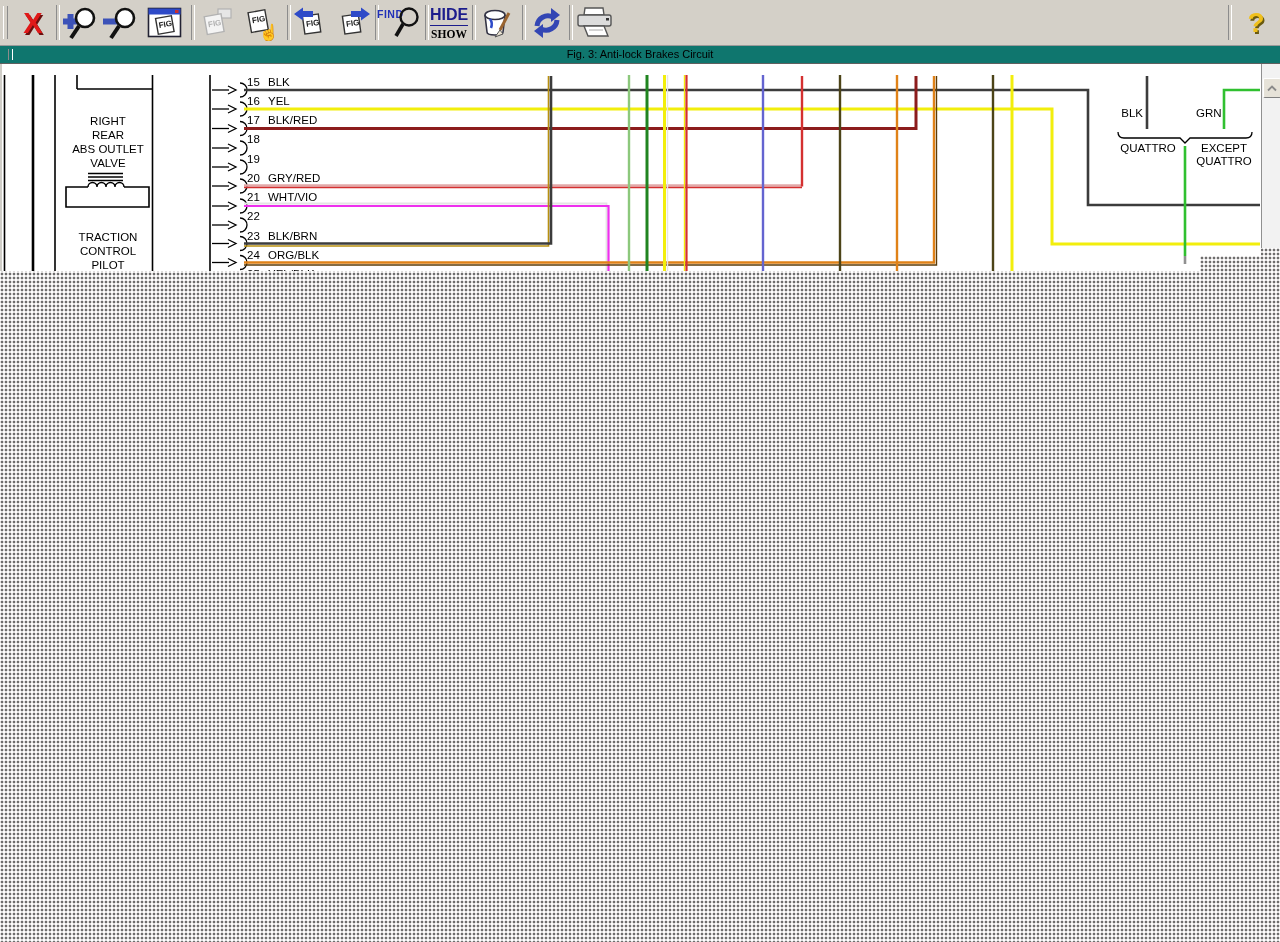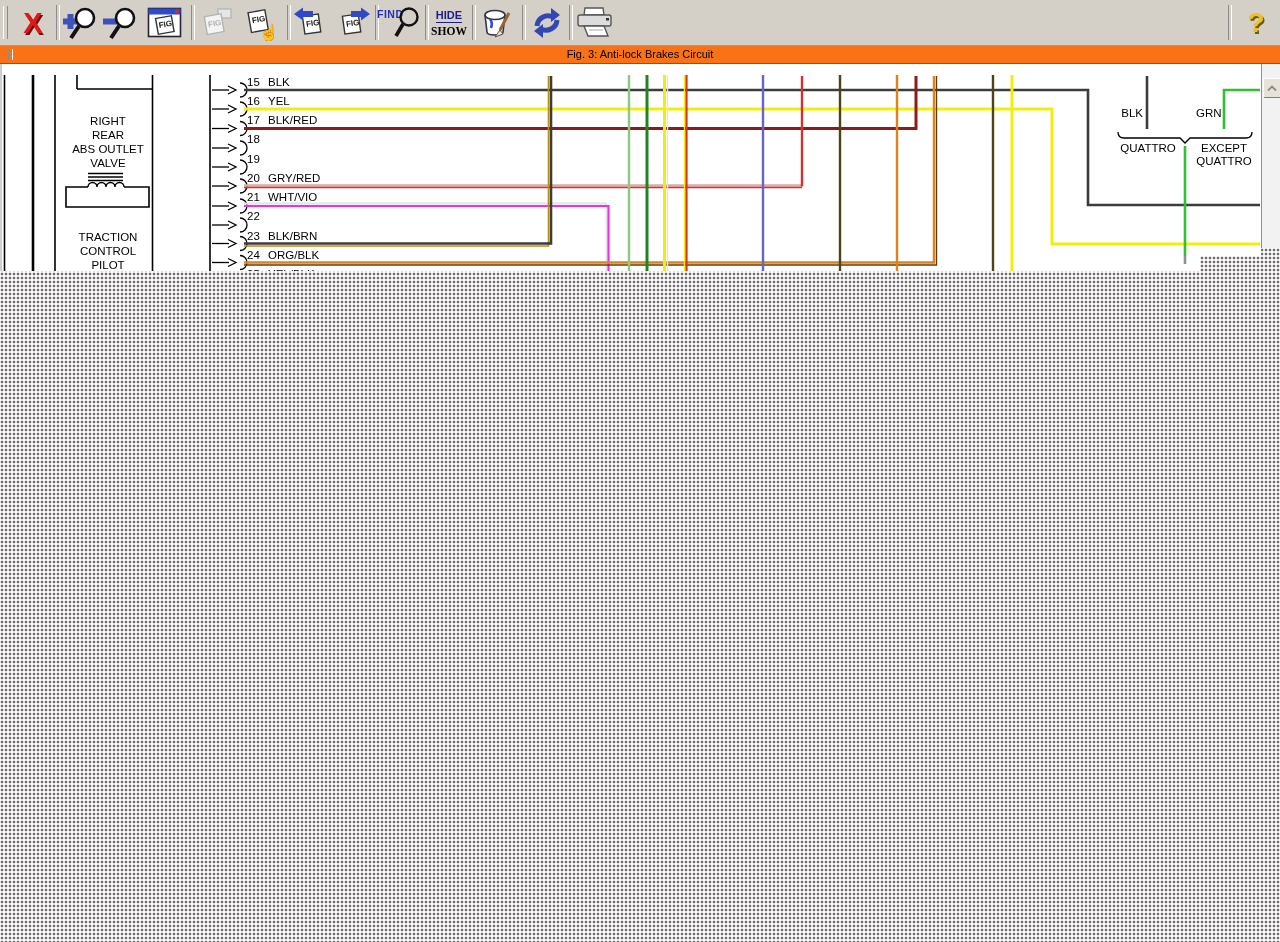--- a/index.html
+++ b/index.html
@@ -5,26 +5,26 @@
   html,body{margin:0;padding:0;background:#d4d0c8;font-family:"Liberation Sans",sans-serif;}
   #screen{position:relative;width:1280px;height:942px;overflow:hidden;background:#d4d0c8;}
   
   #toolbar{position:absolute;left:0;top:0;width:1280px;height:45px;background:#d4d0c8;border-bottom:1px solid #9a9a9a;}
   .tbtn{position:absolute;top:3px;height:40px;display:flex;align-items:center;justify-content:center;}
   .tsep{position:absolute;top:5px;height:35px;width:2px;border-left:1px solid #8c8c8c;border-right:1px solid #ffffff;}
   .grip{position:absolute;left:3px;top:6px;height:33px;width:3px;border-left:1px solid #ffffff;border-right:1px solid #8c8c8c;}
   .xglyph{font-size:29px;font-weight:bold;color:#e01818;text-shadow:1.5px 1.5px 0 #6a0e0e;line-height:1;}
   .qglyph{font-size:28px;font-weight:bold;color:#f0c01c;text-shadow:1.5px 1.5px 0 #6a5a10;line-height:1;}
   .findtxt{position:absolute;left:0;top:4px;font-size:10.5px;font-weight:bold;color:#2030b8;letter-spacing:0.5px;}
-  .hstxt1{font-size:11px;font-weight:bold;color:#1c1c8c;border-bottom:1.5px solid #1c1c8c;padding-bottom:1px;}
+  .hstxt1{font-size:16px;font-weight:bold;color:#1c1c8c;border-bottom:1.5px solid #1c1c8c;padding-bottom:1px;}
   .hstxt2{font-size:11.5px;font-weight:bold;color:#000;margin-top:2px;font-family:Liberation Serif, serif;}
   .figtxt{font-size:8px;font-weight:bold;fill:#222;}
   .figtxt.dis{fill:#b2b2b2;}
   
-  #titlebar{position:absolute;left:0;top:46px;width:1280px;height:17px;background:#f97316;}
+  #titlebar{position:absolute;left:0;top:46px;width:1280px;height:17px;background:#0f766e;}
   #titlebar .ttext{position:absolute;left:0;top:2px;width:100%;text-align:center;font-size:11px;color:#000;}
   #titlebar .ttick{position:absolute;left:8px;top:3px;width:3px;height:11px;border-left:1px solid #8c8c8c;border-right:1px solid #fff;}
   
   #view{position:absolute;left:0;top:63px;width:1280px;height:879px;border-top:1px solid #606060;
         background-color:#e0dede;
         background-image:radial-gradient(circle,#6a6a6a 0.7px,rgba(0,0,0,0) 0.9px),
                          radial-gradient(circle,#ffffff 0.9px,rgba(0,0,0,0) 1.05px);
         background-size:4px 4px,4px 4px;background-position:0 0,2px 2px;}
   #canvas{position:absolute;left:0;top:0;width:1261px;height:207px;background:#ffffff;overflow:hidden;}
   #canvas .leftedge{position:absolute;left:0;top:0;width:2px;height:207px;background:#d0cec8;}

